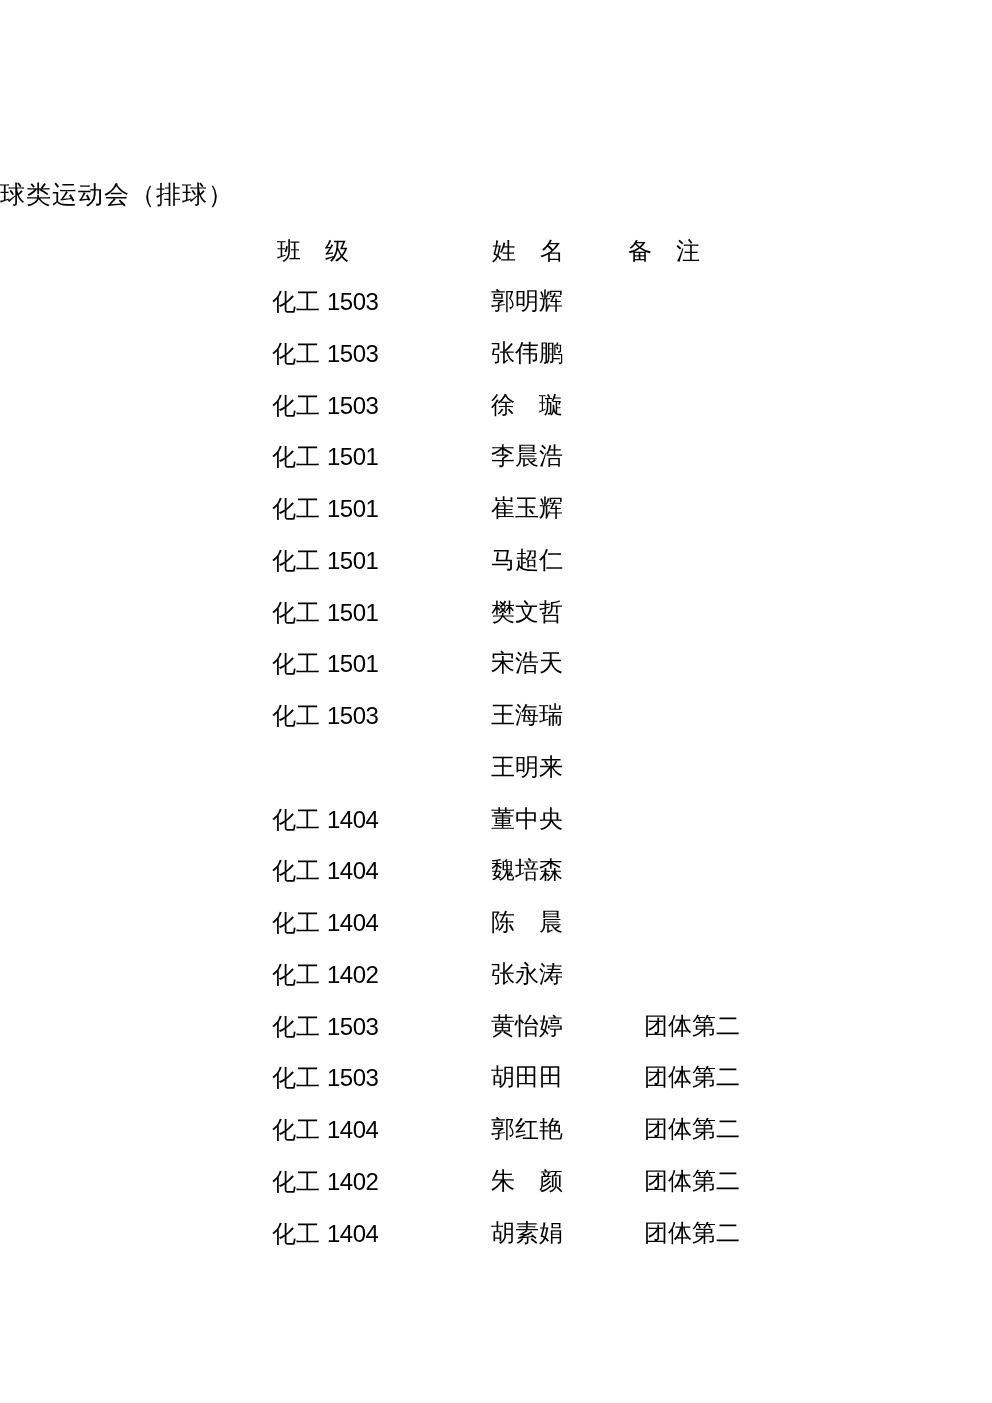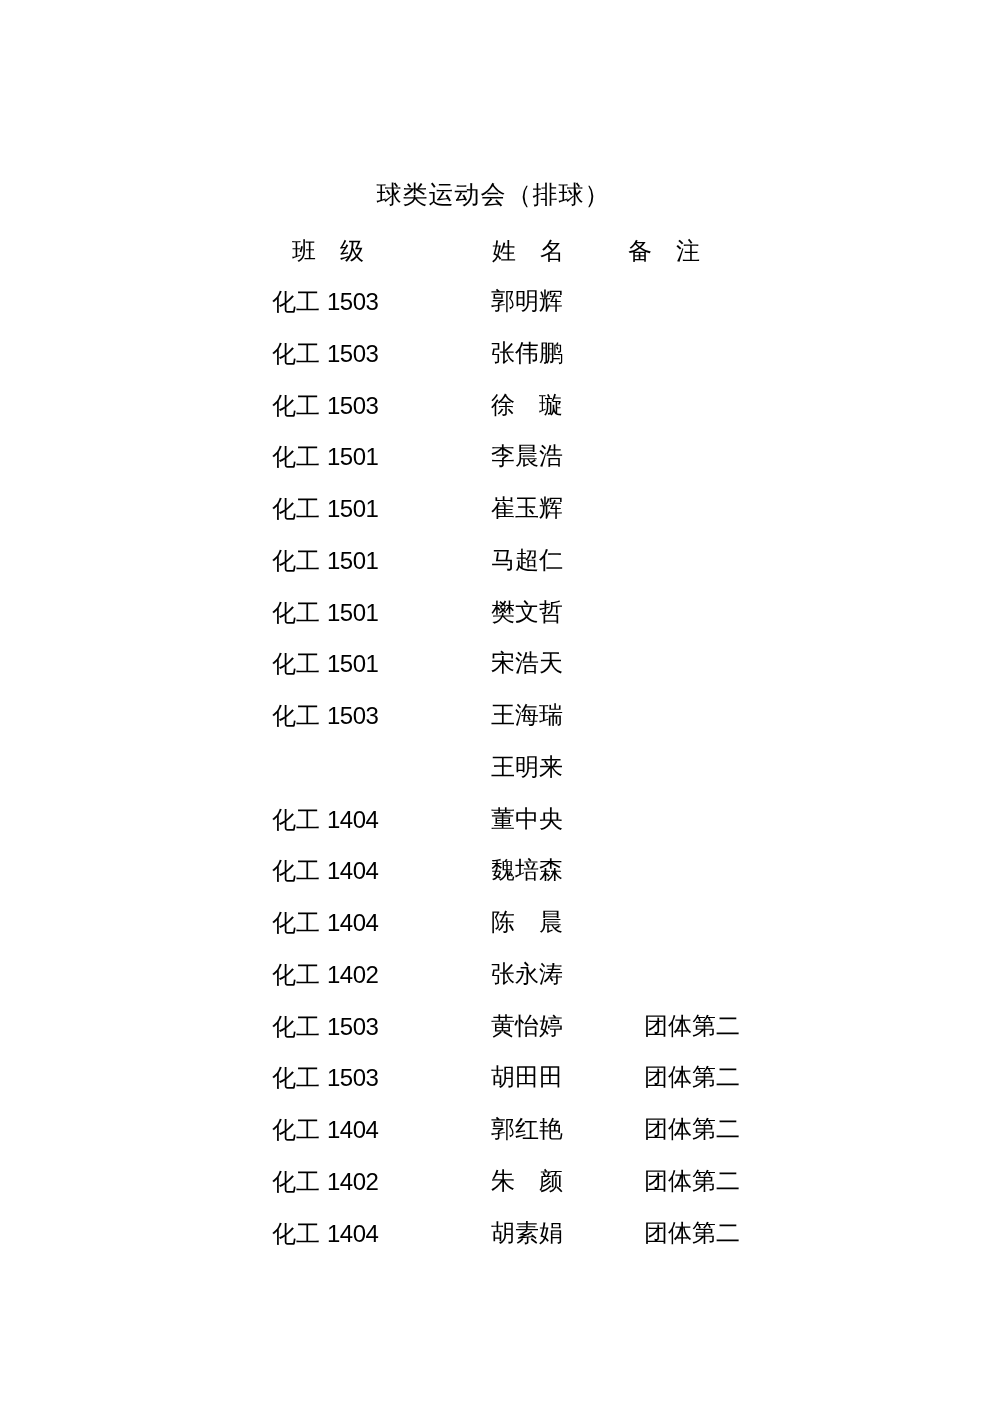--- a/index.html
+++ b/index.html
@@ -30,27 +30,26 @@
     font-family: "Liberation Sans", "DejaVu Sans", sans-serif;
     margin-left: 7px;
     letter-spacing: -0.5px;
   }
   .top-entry { top: 119px; }
   .top-entry .col-name   { left: 448px; }
   .top-entry .col-remark { left: 612px; }
   .title-line {
     top: 169px;
     width: 980px;
-    text-align: center;
+    text-align: left;
     font-size: 25px;
     letter-spacing: 1px;
-    padding-left: 7px;
   }
   .header-row { top: 225px; }
-  .header-row .col-class { left: 277px; margin-left: 15px; }
+  .header-row .col-class { left: 277px; }
   .header-row .col-name  { left: 492px; }
   .header-row .col-remark{ left: 628px; text-align: right; }
   #rows { position: absolute; top: 276px; left: 0; width: 100%; }
   .row {
     position: relative;
     height: 51.78px;
     line-height: 51.78px;
     font-size: 24px;
     white-space: pre;
     margin-left: 16px;

